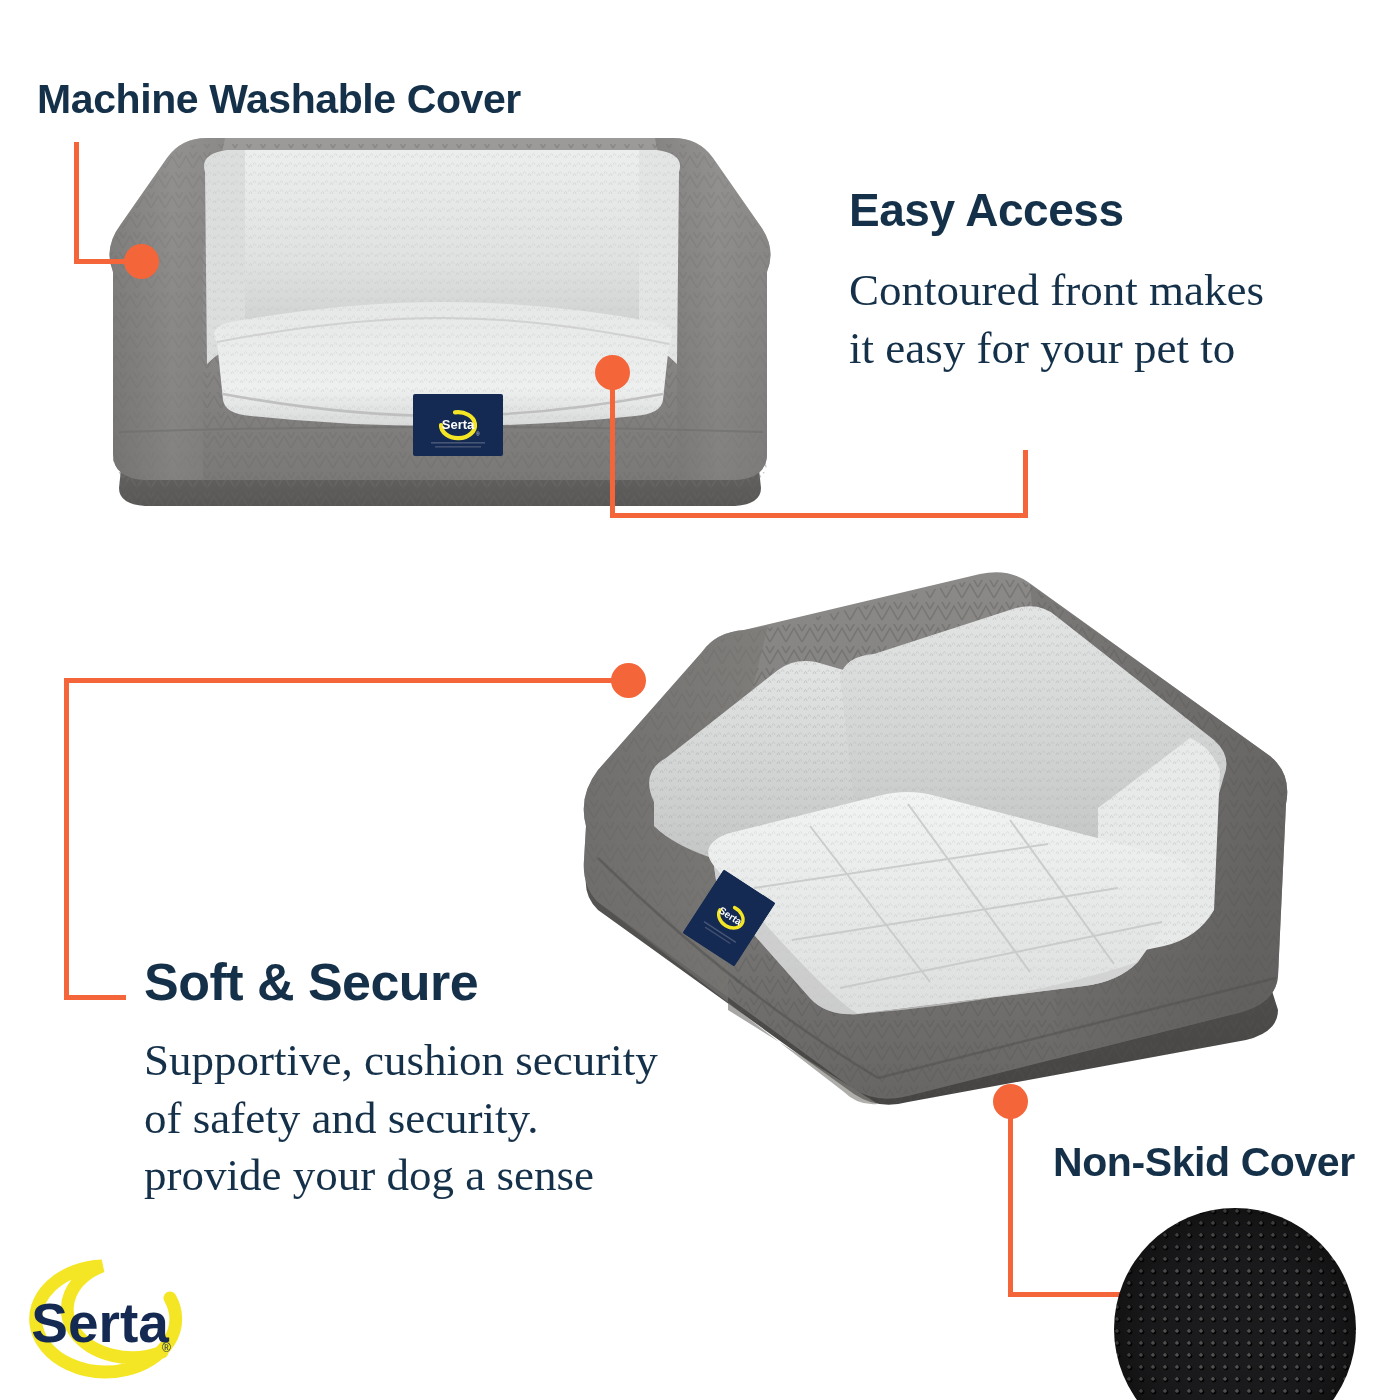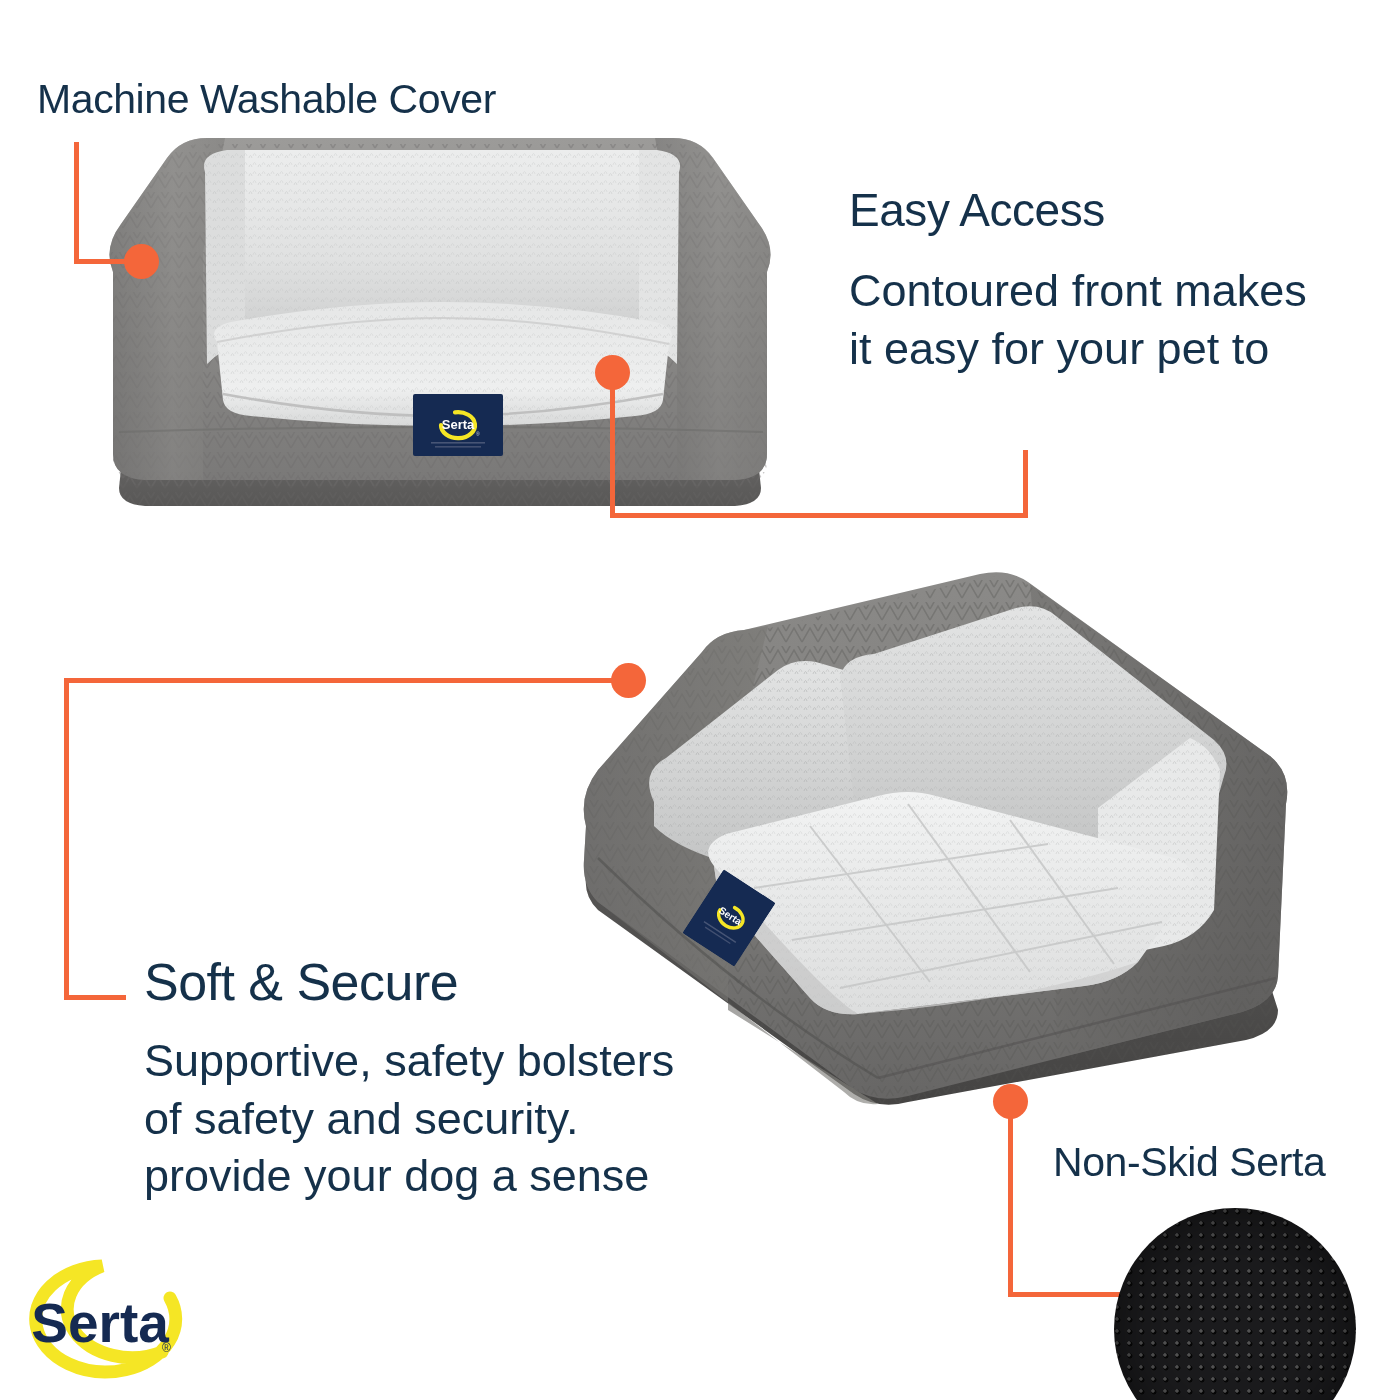--- a/index.html
+++ b/index.html
@@ -15,32 +15,32 @@
     width: 1400px;
     height: 1400px;
     background: #ffffff;
     overflow: hidden;
   }
 
   
   .heading {
     position: absolute;
     color: #15314a;
-    font-weight: normal;
+    font-weight: bold;
     letter-spacing: -0.01em;
     line-height: 1.05;
     white-space: nowrap;
   }
   .body-text {
     position: absolute;
     color: #15314a;
     font-weight: 400;
     line-height: 1.28;
   }
-  .body-text div { white-space: nowrap; }
+  .body-text div { white-space: nowrap; font-family: Liberation Serif, serif; }
 
   #label-machine-washable { left: 37px;   top: 78px;  font-size: 41px; }
   #label-easy-access      { left: 849px;  top: 186px; font-size: 46px; }
   #label-soft-secure      { left: 144px;  top: 955px; font-size: 52px; }
   #label-non-skid         { left: 1053px; top: 1141px; font-size: 41px; }
 
   #body-easy-access { left: 849px; top: 262px; font-size: 45px; }
   #body-soft-secure { left: 144px; top: 1032px; font-size: 45px; }
 
   
@@ -309,26 +309,26 @@
   <div class="heading" id="label-machine-washable">Machine Washable Cover</div>
 
   <div class="heading" id="label-easy-access">Easy Access</div>
   <div class="body-text" id="body-easy-access">
     <div>Contoured front makes</div>
     <div>it easy for your pet to</div>
   </div>
 
   <div class="heading" id="label-soft-secure">Soft &amp; Secure</div>
   <div class="body-text" id="body-soft-secure">
-    <div>Supportive, safety bolsters</div>
+    <div>Supportive, cushion security</div>
     <div>of safety and security.</div>
     <div>provide your dog a sense</div>
   </div>
 
-  <div class="heading" id="label-non-skid">Non-Skid Serta</div>
+  <div class="heading" id="label-non-skid">Non-Skid Cover</div>
 
   <div id="serta-logo">
     <svg viewBox="0 0 160 126" xmlns="http://www.w3.org/2000/svg">
       <path d="M142 40 A70 53 0 1 1 74 8 A64 48 0 1 0 134 94" fill="none" stroke="#f5e625" stroke-width="13" stroke-linecap="round"></path>
       <text x="72" y="84" font-family="Liberation Sans, sans-serif" font-size="55" font-weight="bold" fill="#152a52" text-anchor="middle">Serta</text>
       <text x="134" y="94" font-family="Liberation Sans, sans-serif" font-size="12" fill="#152a52">®</text>
     </svg>
   </div>
 
 </div>

